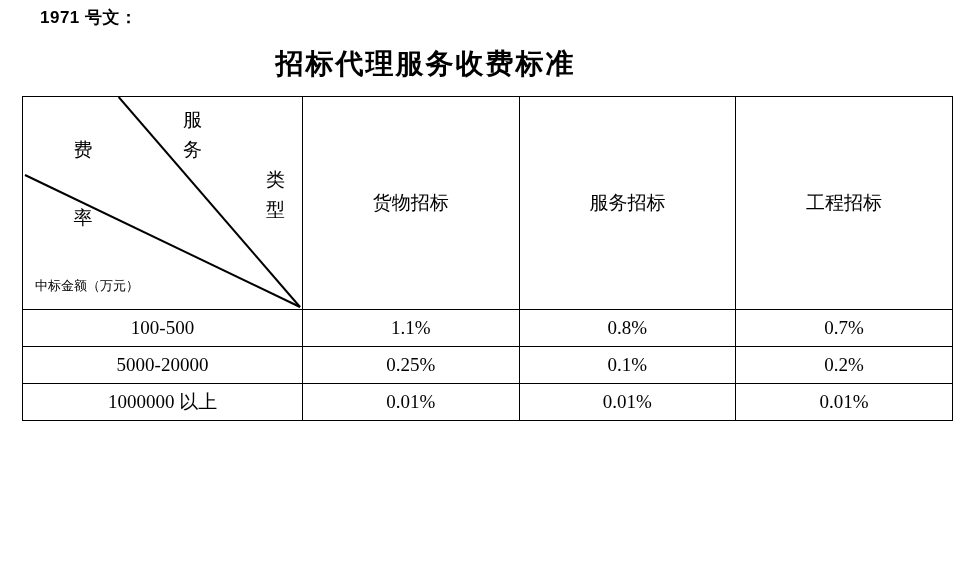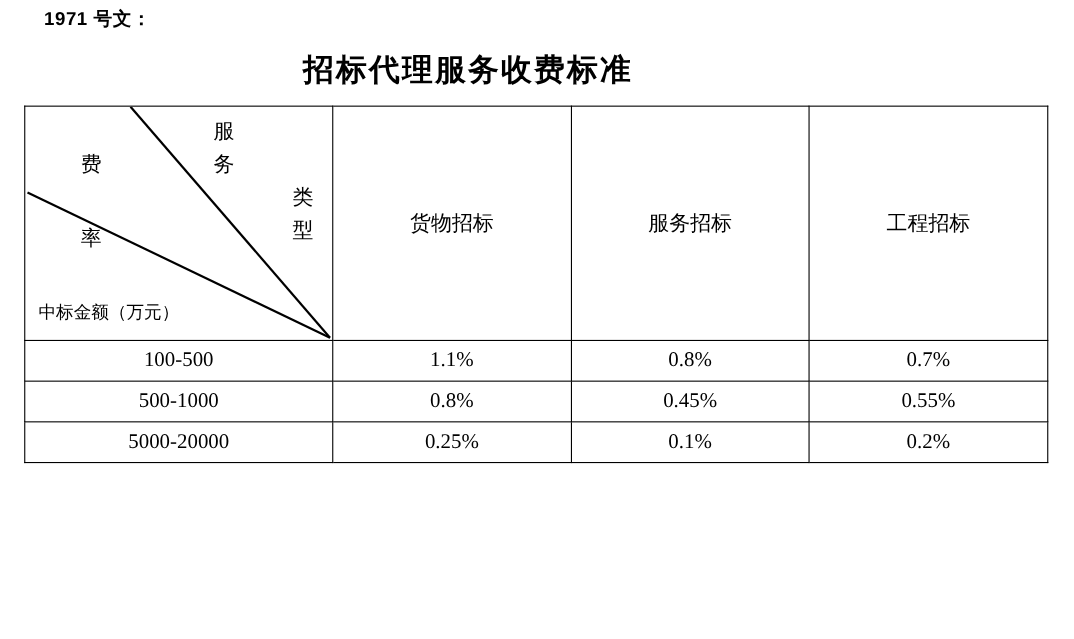--- a/index.html
+++ b/index.html
@@ -68,21 +68,21 @@
     width: 100%;
     height: 100%;
   }
   .head-label-service {
     position: absolute;
     left: 160px;
     top: 8px;
     width: 30px;
     font-size: 19px;
     line-height: 30px;
-    text-align: right;
+    text-align: left;
     letter-spacing: 0;
   }
   .head-label-service span { display: block; }
   .head-label-fee {
     position: absolute;
     left: 45px;
     top: 38px;
     width: 30px;
     font-size: 19px;
     line-height: 30px;
@@ -96,21 +96,21 @@
     width: 30px;
     font-size: 19px;
     line-height: 30px;
     text-align: right;
   }
   .head-label-type span { display: block; }
   .head-label-amount {
     position: absolute;
     left: 12px;
     bottom: 14px;
-    font-size: 16px;
+    font-size: 13px;
     text-align: left;
   }
   .head-col {
     font-size: 20px;
   }
   .data-row td {
     height: 34px;
   }
 </style>
 </head>
@@ -152,26 +152,26 @@
         <td class="head-col">工程招标</td>
       </tr>
 
       <tr class="data-row">
         <td>100-500</td>
         <td>1.1%</td>
         <td>0.8%</td>
         <td>0.7%</td>
       </tr>
       <tr class="data-row">
-        <td>500-1000</td>
-        <td>0.8%</td>
-        <td>0.45%</td>
-        <td>0.55%</td>
-      </tr>
-      <tr class="data-row">
         <td>5000-20000</td>
         <td>0.25%</td>
         <td>0.1%</td>
         <td>0.2%</td>
+      </tr>
+      <tr class="data-row">
+        <td>1000000 以上</td>
+        <td>0.01%</td>
+        <td>0.01%</td>
+        <td>0.01%</td>
       </tr>
     </tbody>
   </table>
 </div>
 
 </body></html>

